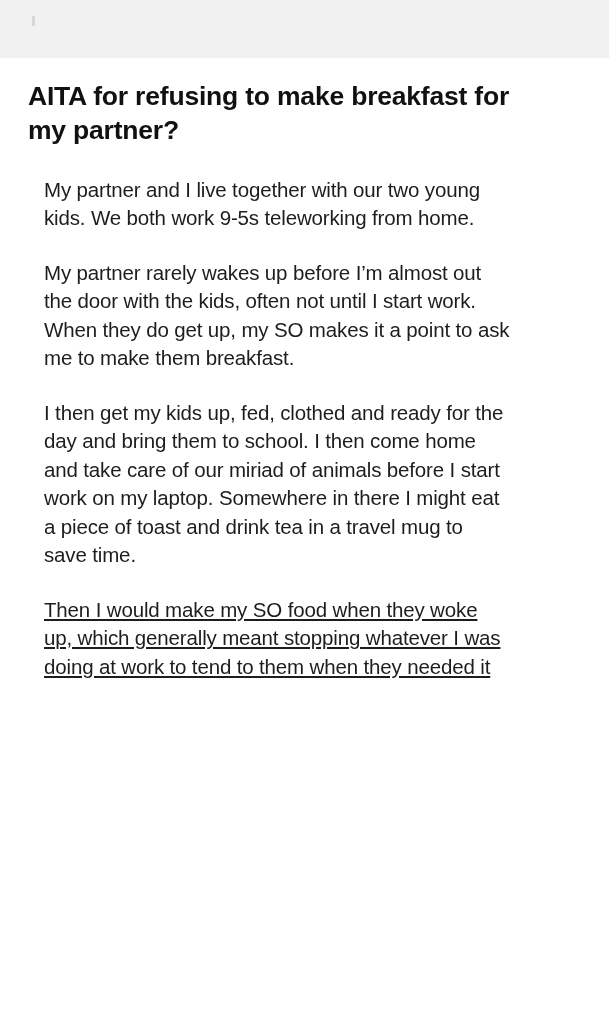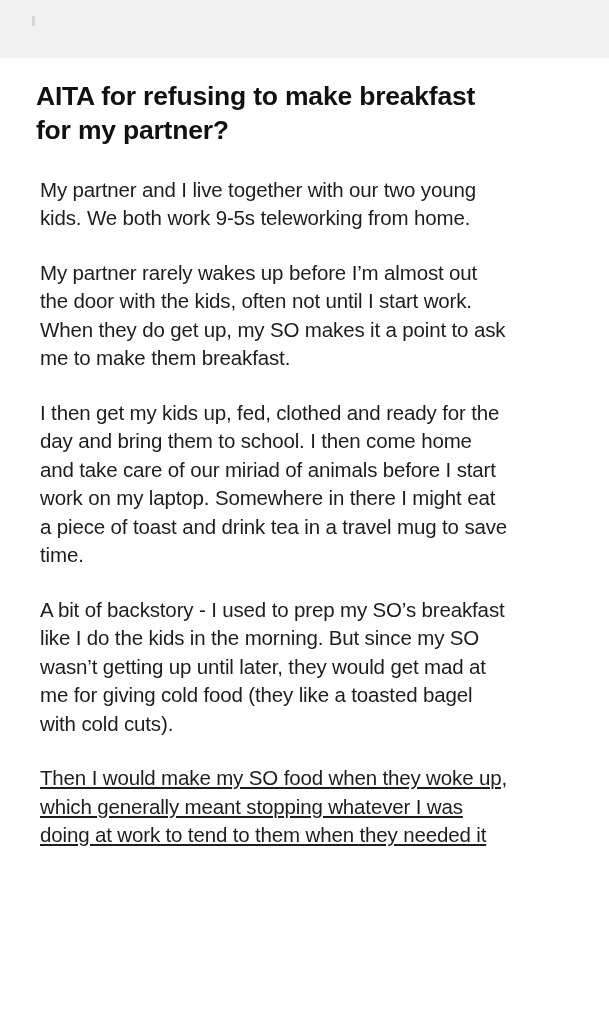--- a/index.html
+++ b/index.html
@@ -35,39 +35,39 @@
     left: 32px;
     width: 3px;
     height: 10px;
     background: #d6d6d6;
   }
   .content {
     position: absolute;
     top: 58px;
     left: 0;
     width: 540px;
-    padding: 0 30px 0 36px;
+    padding: 0 30px 0 28px;
     box-sizing: border-box;
   }
   .post-title {
     font-size: 26.5px;
     line-height: 1.28;
     font-weight: bold;
     letter-spacing: -0.2px;
     margin: 22px 0 0 0;
     color: #111111;
   }
   .post-body {
     margin-top: 28px;
   }
   .post-paragraph {
     font-size: 20.5px;
     line-height: 1.39;
     letter-spacing: -0.15px;
-    margin: 0 0 26px 4px;
+    margin: 0 0 26px 16px;
     color: #1d1d1d;
   }
   .post-paragraph:last-child {
     margin-bottom: 0;
     text-decoration: underline;
   }
 </style>
 </head>
 <body>
 
@@ -77,18 +77,17 @@
     <div class="top-strip-tick"></div>
   </div>
 
   <div class="content">
     <h1 class="post-title">AITA for refusing to make breakfast for my partner?</h1>
 
     <div class="post-body">
       <p class="post-paragraph">My partner and I live together with our two young kids. We both work 9-5s teleworking from home.</p>
       <p class="post-paragraph">My partner rarely wakes up before I’m almost out the door with the kids, often not until I start work. When they do get up, my SO makes it a point to ask me to make them breakfast.</p>
       <p class="post-paragraph">I then get my kids up, fed, clothed and ready for the day and bring them to school. I then come home and take care of our miriad of animals before I start work on my laptop. Somewhere in there I might eat a piece of toast and drink tea in a travel mug to save time.</p>
-      <p class="post-paragraph">A bit of backstory - I used to prep my SO’s breakfast like I do the kids in the morning. But since my SO wasn’t getting up until later, they would get mad at me for giving cold food (they like a toasted bagel with cold cuts).</p>
       <p class="post-paragraph">Then I would make my SO food when they woke up, which generally meant stopping whatever I was doing at work to tend to them when they needed it</p>
     </div>
   </div>
 
 </div>
 
 </body></html>

